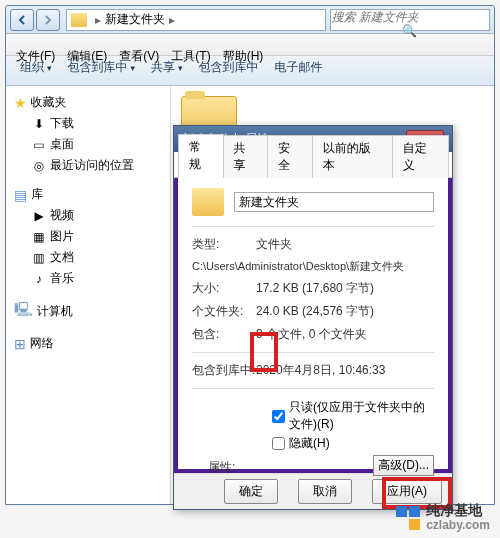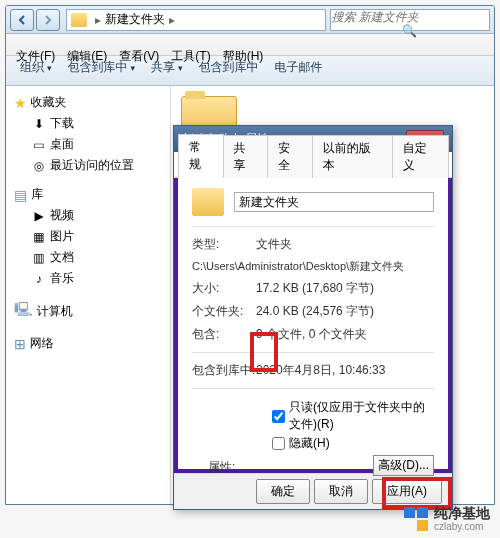--- a/index.html
+++ b/index.html
@@ -50,35 +50,35 @@
 .name-row input { flex: 1; border: 1px solid #aaa; padding: 2px 4px; height: 20px; }
 .hr { border: none; border-top: 1px solid #ddd; margin: 6px 0; }
 .prop-row { display: flex; padding: 3px 0; }
 .prop-label { width: 64px; color: #333; }
 .prop-value { flex: 1; color: #333; }
 .attr-row { display: flex; align-items: flex-end; padding: 3px 0; margin-left: 16px; }
 .attr-opts { flex: 1; }
 .chk { display: flex; align-items: center; padding: 1px 0; }
 .chk input { margin-right: 4px; }
 .adv-btn { float: right; padding: 1px 4px; border: 1px solid #888; background: linear-gradient(#fdfdfd,#e8e8e8); cursor: pointer; margin-top: 2px; }
-.dlg-buttons { height: 36px; background: #f0f0f0; border-top: 1px solid #ddd; display: flex; align-items: center; justify-content: flex-end; padding: 0 10px; gap: 4px; }
+.dlg-buttons { height: 36px; background: #f0f0f0; border-top: 1px solid #ddd; display: flex; align-items: center; justify-content: flex-end; padding: 0 10px; gap: 20px; }
 .dlg-buttons button { padding: 3px 14px; border: 1px solid #888; background: linear-gradient(#fdfdfd,#e8e8e8); cursor: pointer; border-radius: 2px; }
 
 .red-box1 { position: absolute; border: 4px solid #d42020; top: 332px; left: 250px; width: 28px; height: 40px; pointer-events: none; }
 .red-box2 { position: absolute; border: 4px solid #d42020; top: 477px; left: 382px; width: 70px; height: 32px; pointer-events: none; }
 
 .watermark { position: absolute; right: 10px; bottom: 6px; display: flex; align-items: center; gap: 6px; justify-content: center; }
 .wm-logo { width: 24px; height: 24px; position: relative; }
 .wm-logo .sq { position: absolute; width: 11px; height: 11px; }
 .wm-logo .a { background: #3078d8; top: 0; left: 0; }
 .wm-logo .b { background: #3078d8; top: 0; right: 0; }
 .wm-logo .c { background: #f5b030; bottom: 0; right: 0; }
 .wm-text { line-height: 1.1; }
 .wm-text .t1 { font-size: 14px; font-weight: bold; color: #333; }
-.wm-text .t2 { font-size: 10px; color: #888; }
+.wm-text .t2 { font-size: 12px; color: #888; font-weight: bold; }
 </style>
 </head>
 <body>
 
 <div class="explorer-window">
   <div class="titlebar">
     <div class="nav-btn">
         <svg viewBox="0 0 10 10">
           <path d="M7 1L3 5l4 4" stroke="#2a5a8a" fill="none" stroke-width="2"></path>
         </svg>

